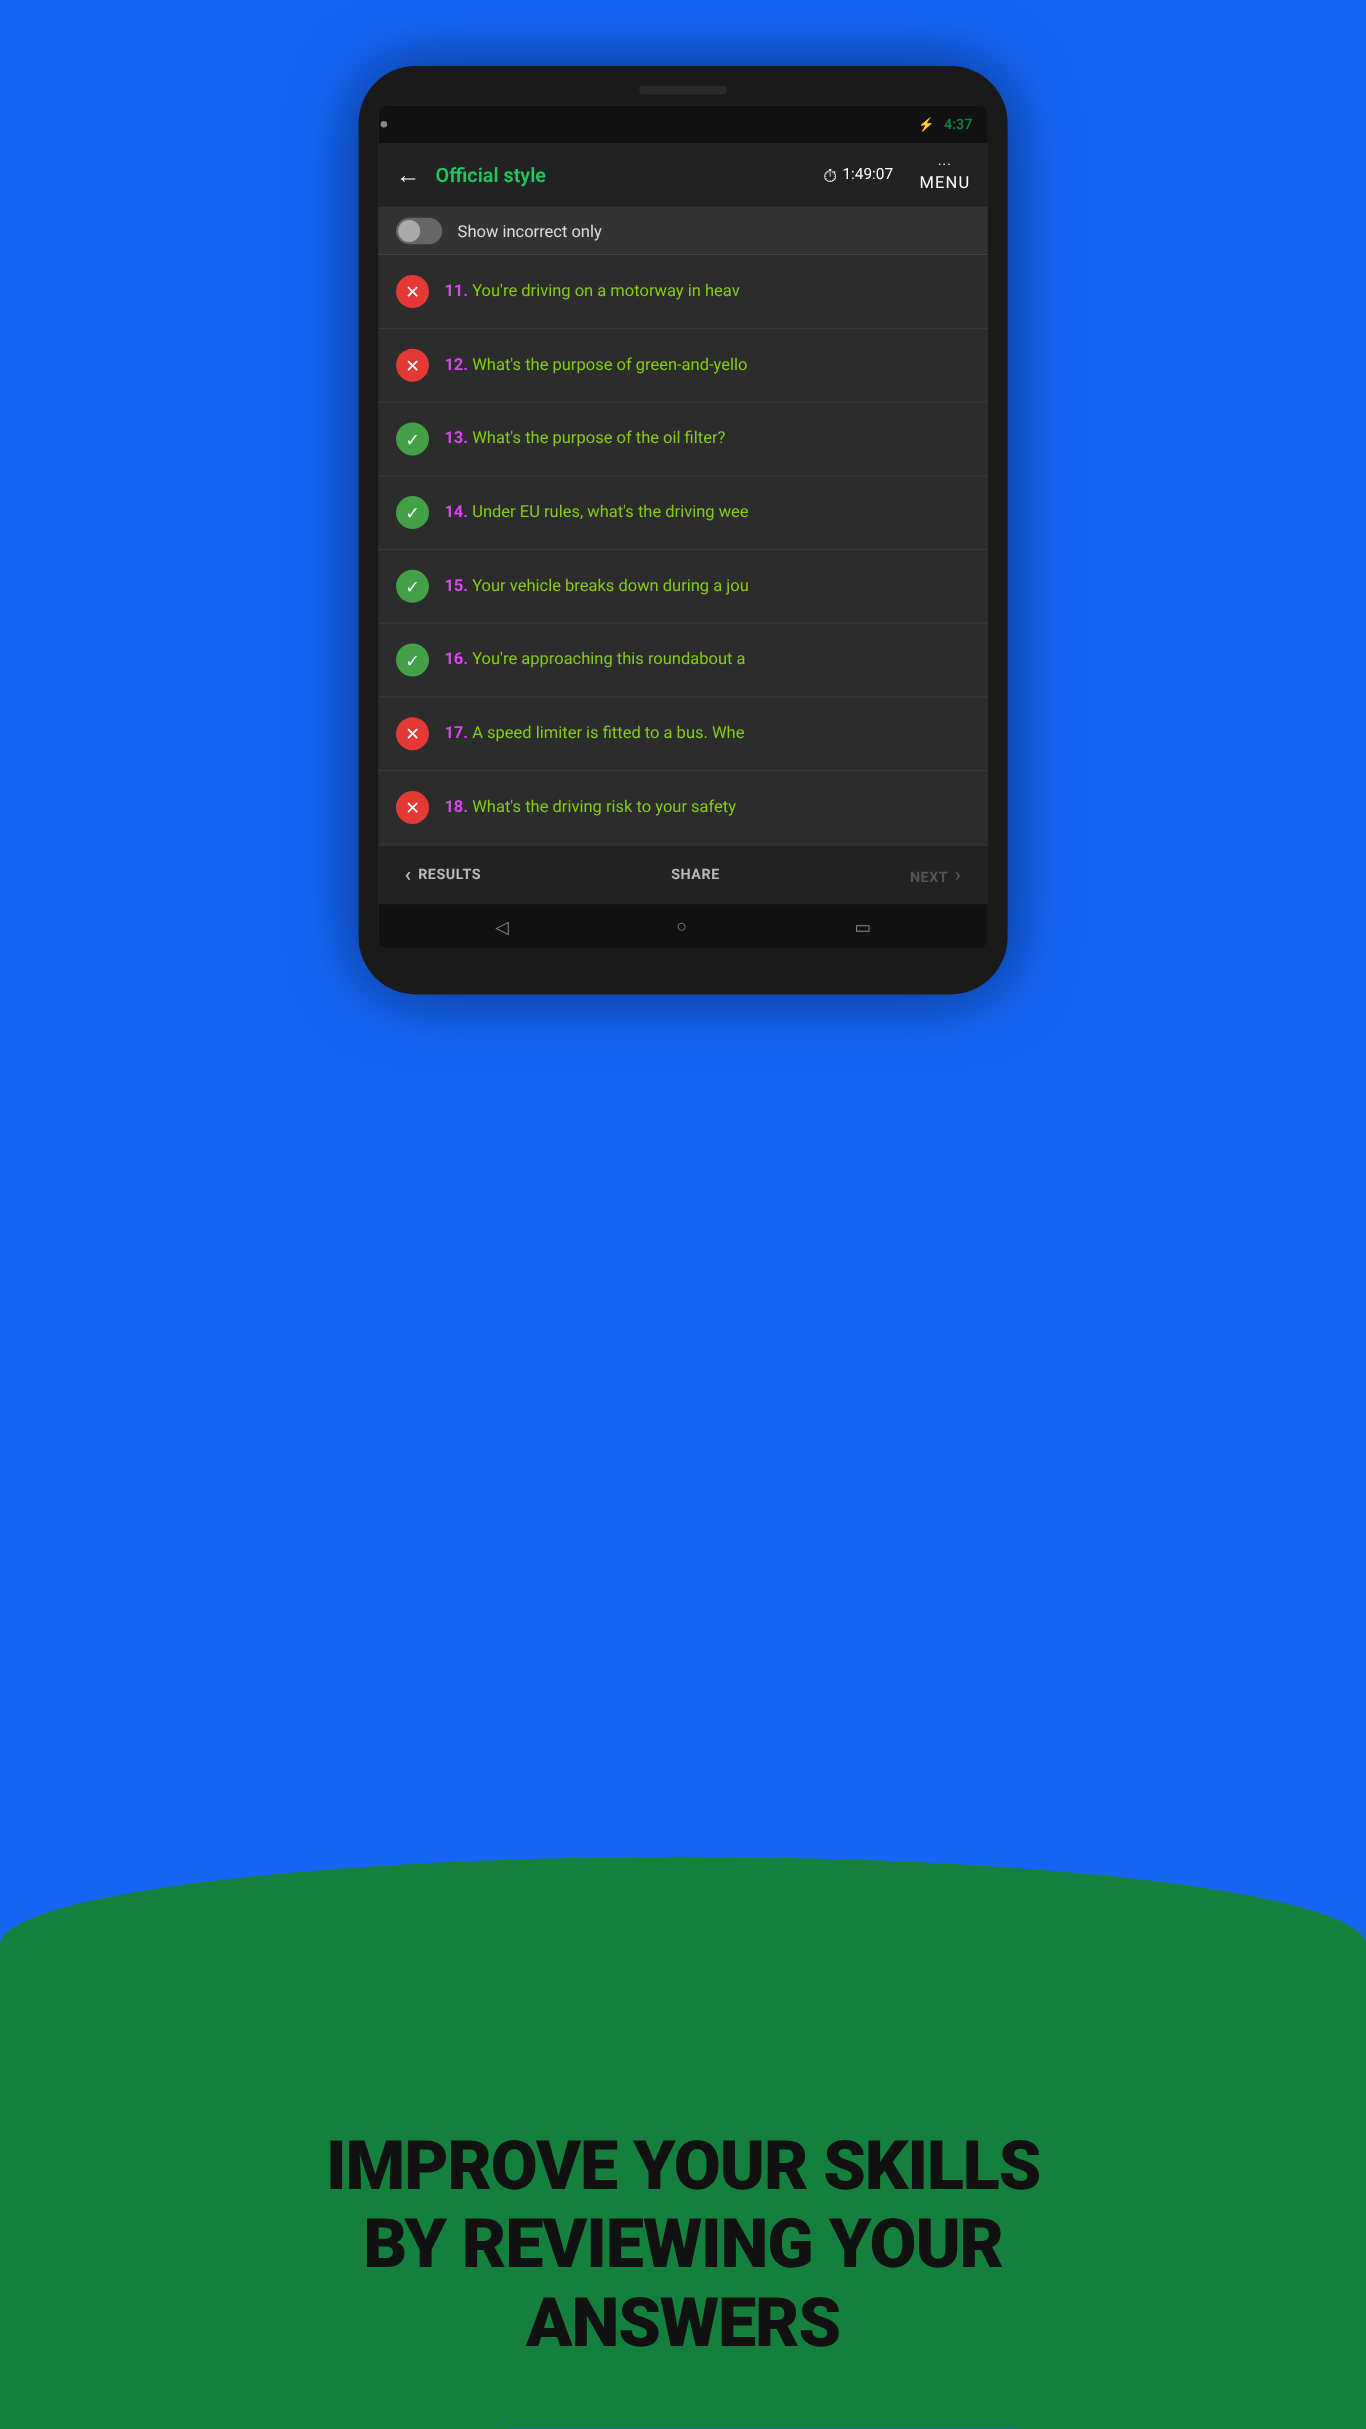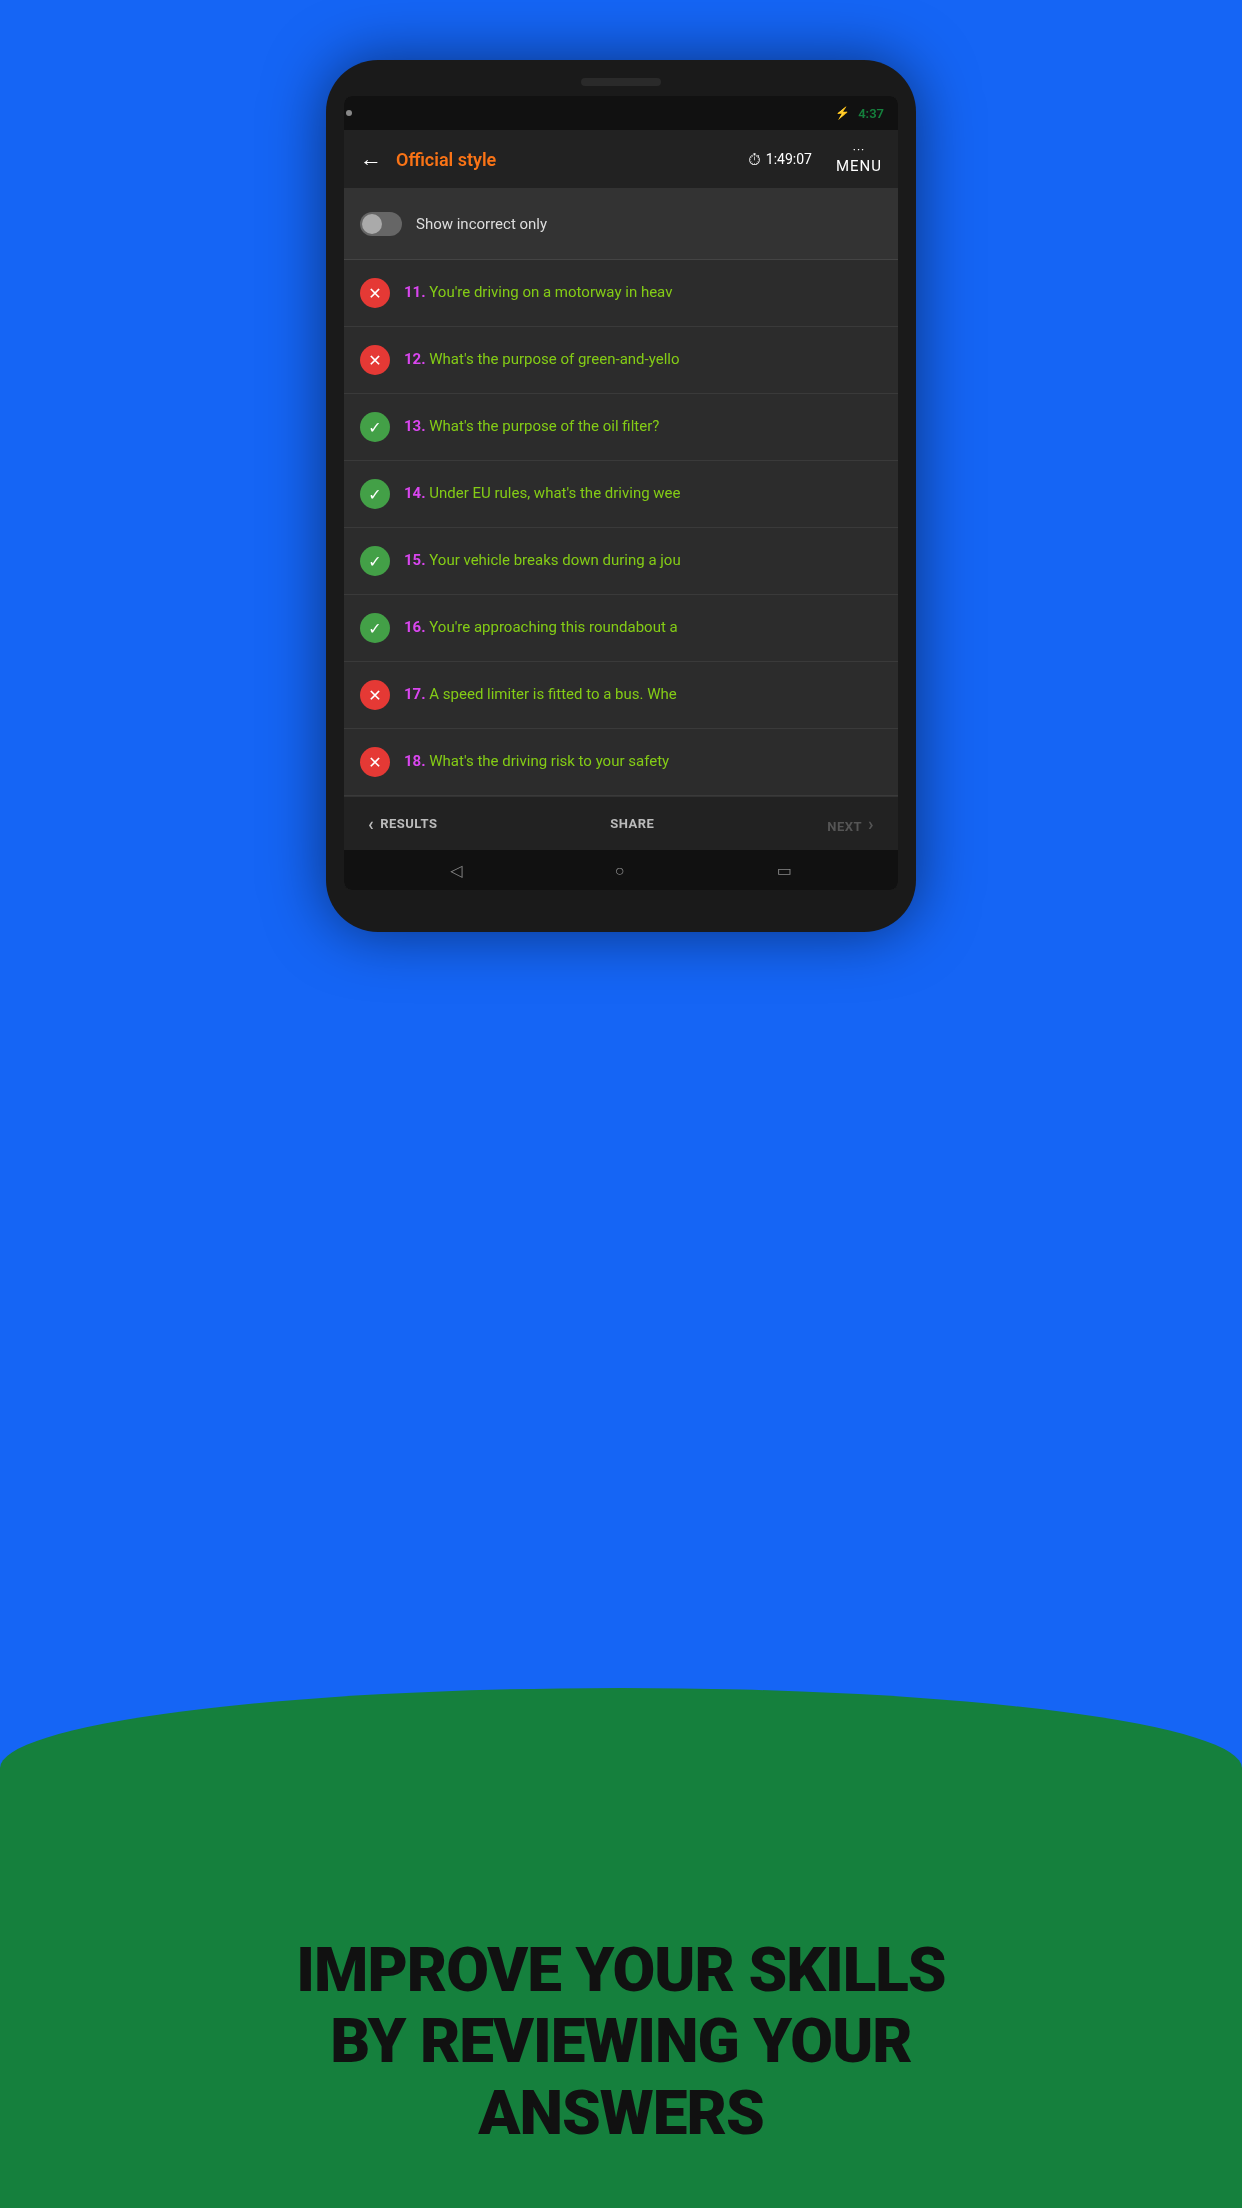--- a/index.html
+++ b/index.html
@@ -95,21 +95,21 @@
       gap: 14px;
     }
 
     .back-btn {
       color: white;
       font-size: 22px;
       cursor: pointer;
     }
 
     .header-title {
-      color: #f97316;
+      color: #22c55e;
       font-size: 18px;
       font-weight: 600;
       flex: 1;
     }
 
     .header-timer {
       color: white;
       font-size: 14px;
       display: flex;
       align-items: center;
@@ -131,21 +131,21 @@
     }
 
     .menu-label {
       font-size: 15px;
       color: white;
     }
 
     
     .toggle-row {
       background: #333;
-      height: 72px;
+      height: 44px;
       display: flex;
       align-items: center;
       padding: 0 16px;
       gap: 14px;
       border-bottom: 1px solid #444;
     }
 
     .toggle-switch {
       width: 42px;
       height: 24px;

